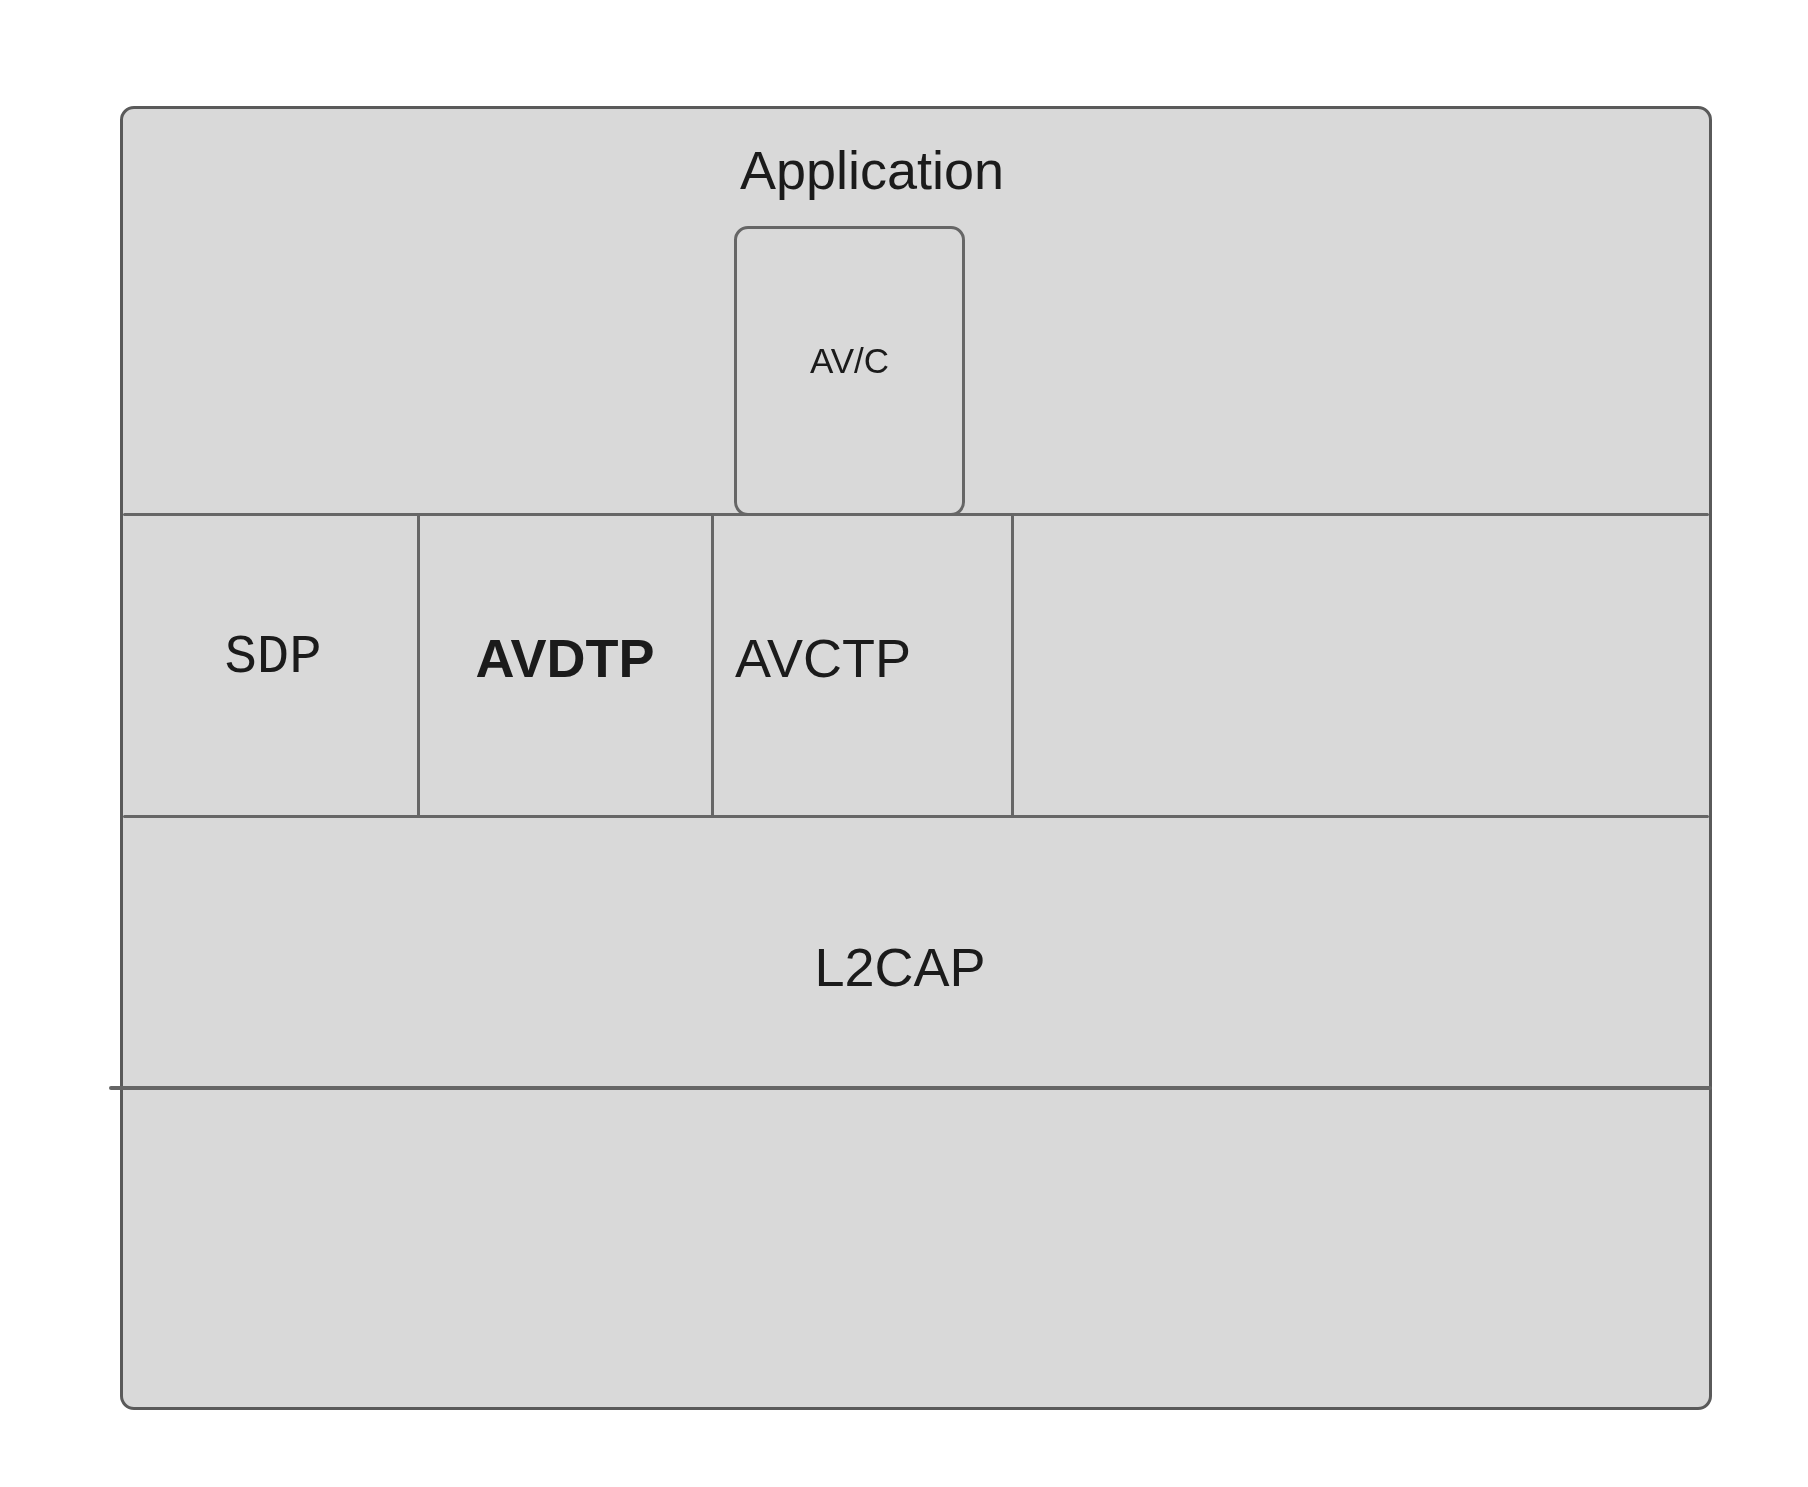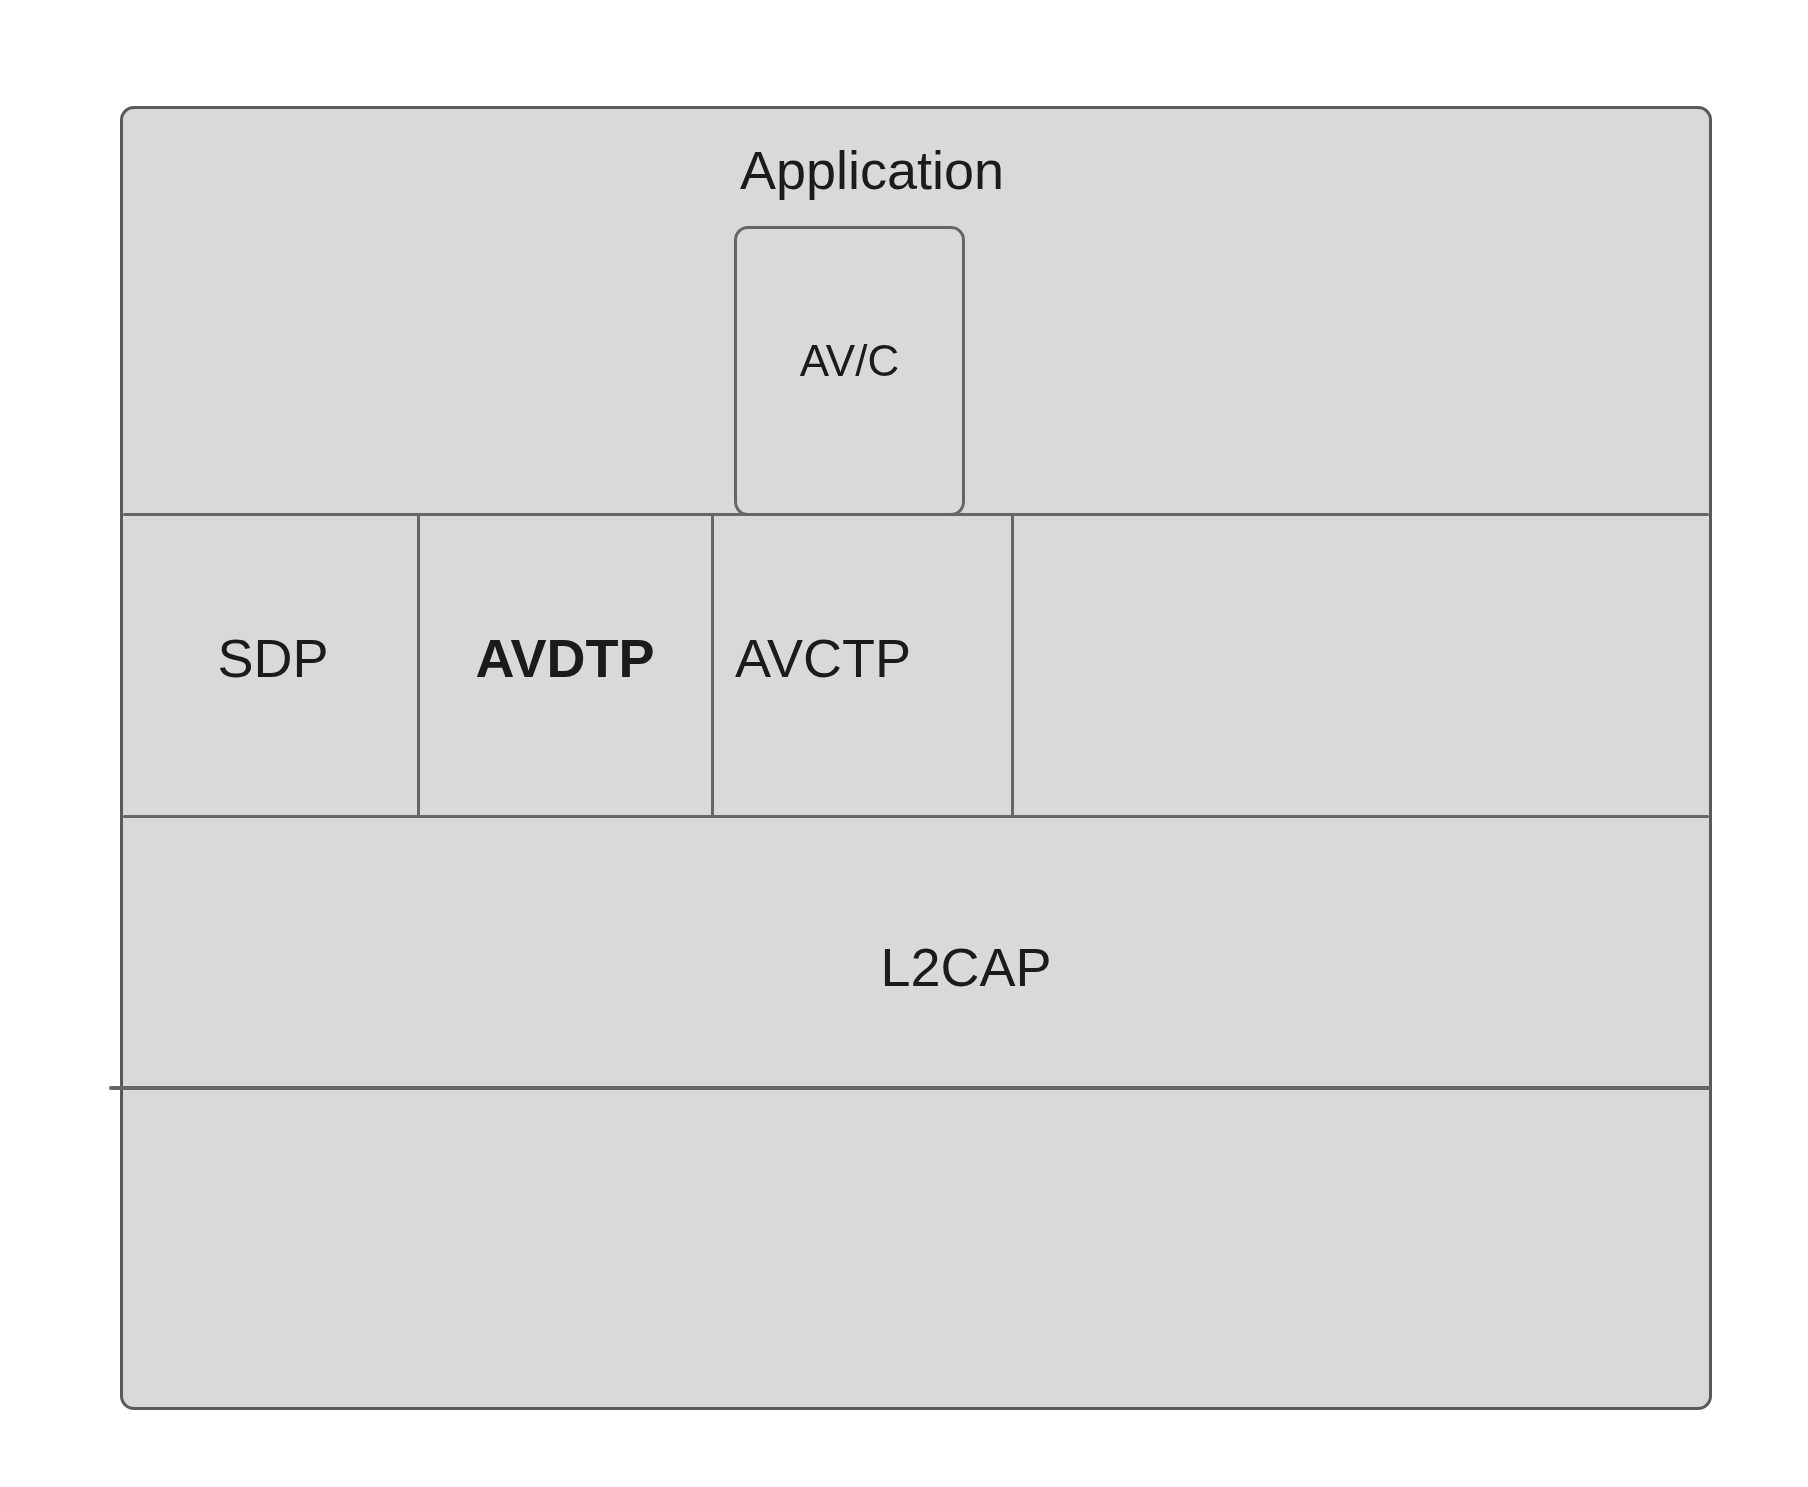--- a/index.html
+++ b/index.html
@@ -44,21 +44,21 @@
     border:3px solid var(--line);
     background:var(--box-fill);
     display:flex;
     align-items:center;
     justify-content:center;
     padding-bottom:22px;
   }
   .avc-box .avc-label{
     position:static;
     transform:none;
-    font-size:44px;
+    font-size:35px;
     color:var(--text);
   }
   .hline{
     position:absolute;
     left:0;right:0;
     height:3px;
     background:var(--line);
   }
   .hline.row1-row2{top:404px;}
   .hline.row2-l2cap{top:706px;}
@@ -92,25 +92,25 @@
     <div class="avc-box">
       <span class="avc-label">AV/C</span>
     </div>
 
     <div class="hline row1-row2"></div>
 
     <div class="vline div-1"></div>
     <div class="vline div-2"></div>
     <div class="vline div-3"></div>
 
-    <div class="label" style="left:150px;top:549px;">SDP</div>
+    <div class="label" style="left:150px;top:549px;font-family:Liberation Mono, monospace;">SDP</div>
     <div class="label" style="left:442px;top:549px;font-weight:bold;">AVDTP</div>
     <div class="label" style="left:700px;top:549px;">AVCTP</div>
 
     <div class="hline row2-l2cap"></div>
 
-    <div class="label" style="left:843px;top:858px;">L2CAP</div>
+    <div class="label" style="left:777px;top:858px;">L2CAP</div>
 
     <div class="hline l2cap-baseband"></div>
 
 
   </div>
 </div>
 
 </body></html>

